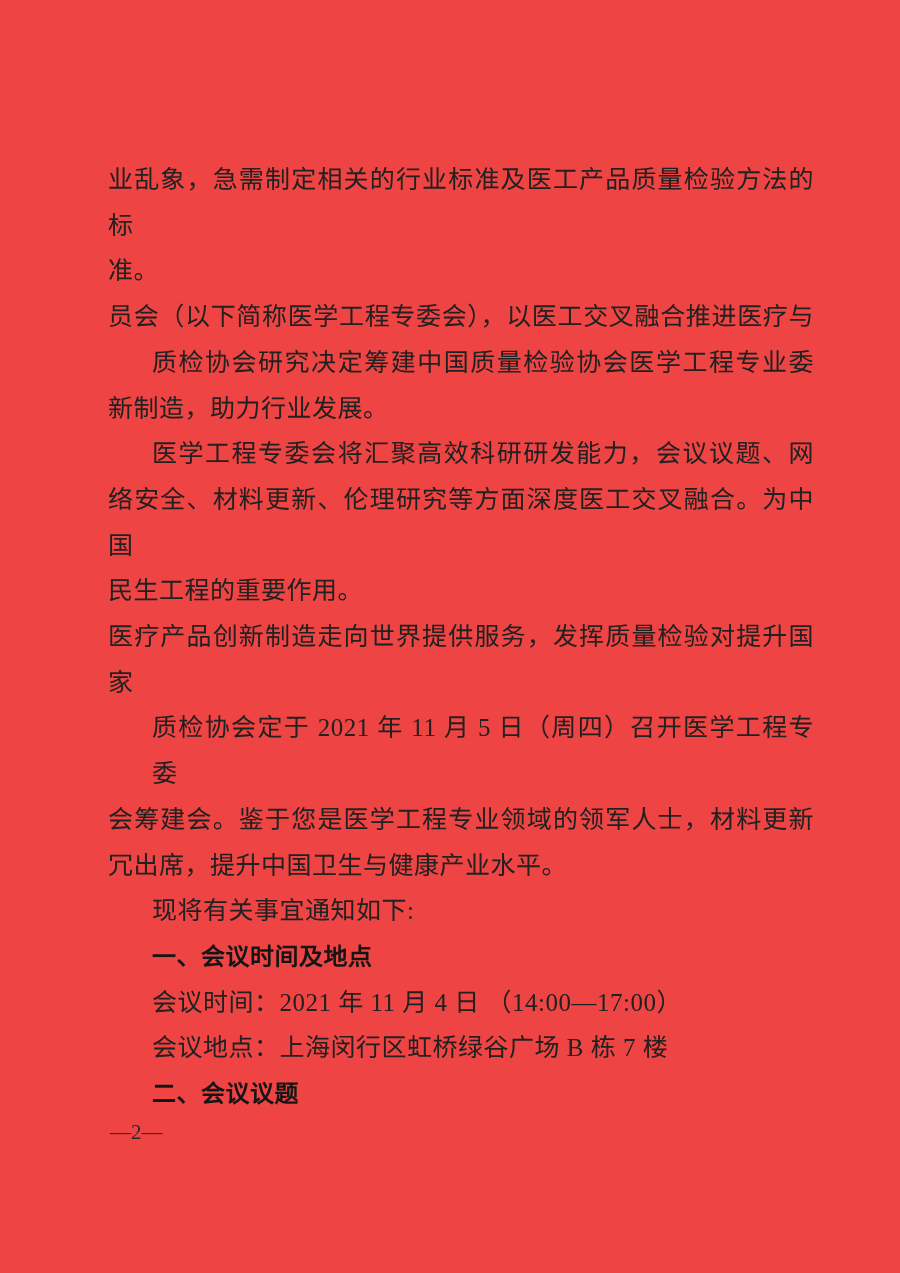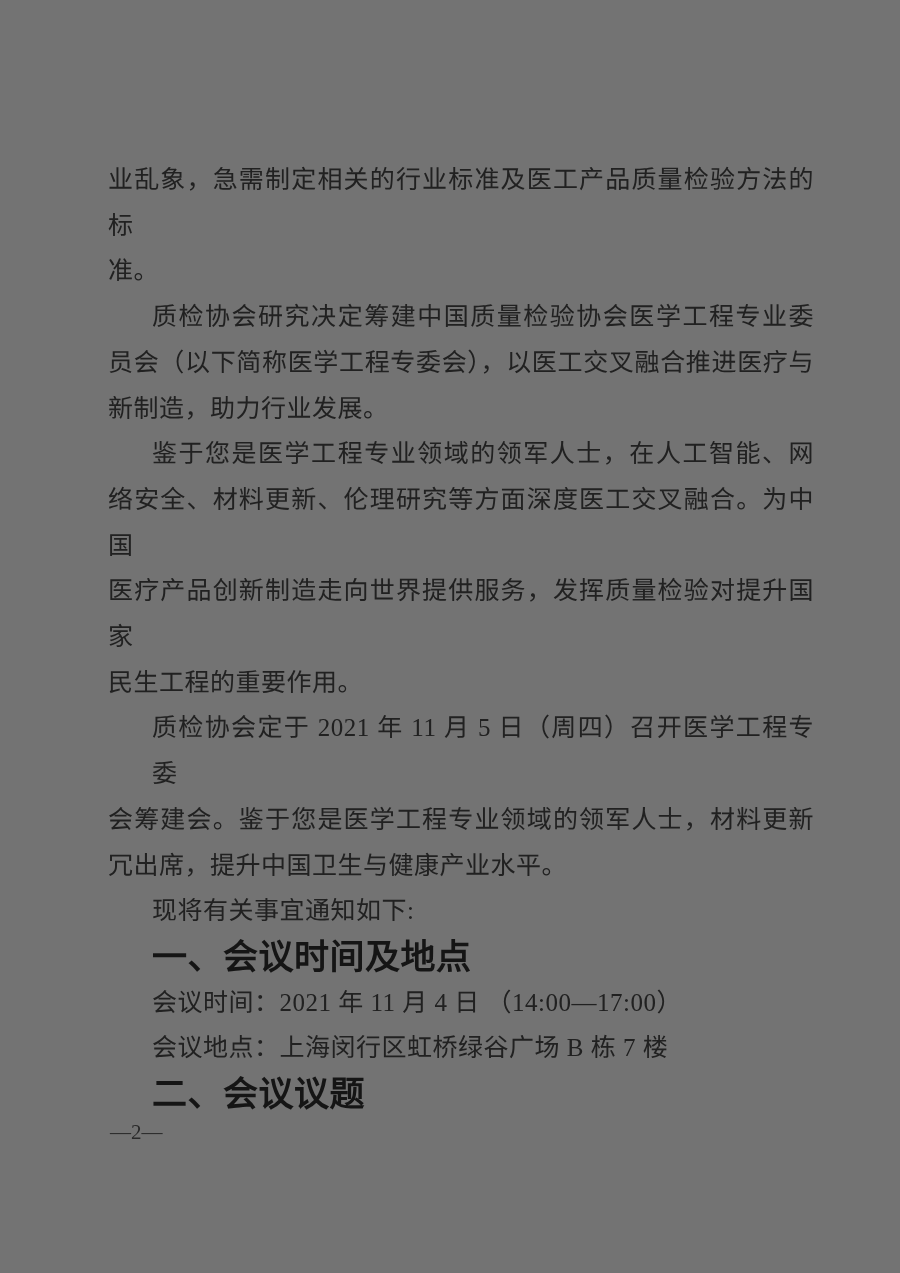--- a/index.html
+++ b/index.html
@@ -9,21 +9,21 @@
   body {
     width: 900px;
     height: 1273px;
     background: #f4f4f4;
     font-family: "Liberation Serif", "DejaVu Serif", serif;
   }
   .page {
     position: relative;
     width: 900px;
     height: 1273px;
-    background: #737373;
+    background: #ef4444;
     overflow: hidden;
   }
   .doc-body {
     position: absolute;
     left: 108px;
     top: 157px;
     width: 706px;
     font-size: 25px;
     line-height: 45.7px;
     color: #212121;
@@ -37,47 +37,47 @@
     padding-left: 44px;
   }
   .line.justify {
     text-align: justify;
     text-align-last: justify;
     text-justify: inter-ideograph;
   }
   .line.heading {
     font-family: "Liberation Sans", "DejaVu Sans", sans-serif;
     font-weight: 700;
-    font-size: 35px;
+    font-size: 24px;
     color: #151515;
   }
   .page-number {
     position: absolute;
     left: 110px;
     top: 1120px;
     font-size: 21px;
     color: #2a2a2a;
     letter-spacing: 0px;
     font-family: "Liberation Serif", "DejaVu Serif", serif;
   }
 </style>
 </head>
 <body>
 
 <div class="page">
   <div class="doc-body">
       <div class="line justify">业乱象，急需制定相关的行业标准及医工产品质量检验方法的标</div>
       <div class="line">准。</div>
+      <div class="line justify">员会（以下简称医学工程专委会），以医工交叉融合推进医疗与</div>
       <div class="line indent justify">质检协会研究决定筹建中国质量检验协会医学工程专业委</div>
-      <div class="line justify">员会（以下简称医学工程专委会），以医工交叉融合推进医疗与</div>
       <div class="line">新制造，助力行业发展。</div>
-      <div class="line indent justify">鉴于您是医学工程专业领域的领军人士，在人工智能、网</div>
+      <div class="line indent justify">医学工程专委会将汇聚高效科研研发能力，会议议题、网</div>
       <div class="line justify">络安全、材料更新、伦理研究等方面深度医工交叉融合。为中国</div>
+      <div class="line">民生工程的重要作用。</div>
       <div class="line justify">医疗产品创新制造走向世界提供服务，发挥质量检验对提升国家</div>
-      <div class="line">民生工程的重要作用。</div>
       <div class="line indent justify">质检协会定于 2021 年 11 月 5 日（周四）召开医学工程专委</div>
       <div class="line justify">会筹建会。鉴于您是医学工程专业领域的领军人士，材料更新</div>
       <div class="line">冗出席，提升中国卫生与健康产业水平。</div>
       <div class="line indent">现将有关事宜通知如下:</div>
       <div class="line indent heading">一、会议时间及地点</div>
       <div class="line indent">会议时间：2021 年 11 月 4 日 （14:00—17:00）</div>
       <div class="line indent">会议地点：上海闵行区虹桥绿谷广场 B 栋 7 楼</div>
       <div class="line indent heading">二、会议议题</div>
     </div>
   <div class="page-number">—2—</div>

